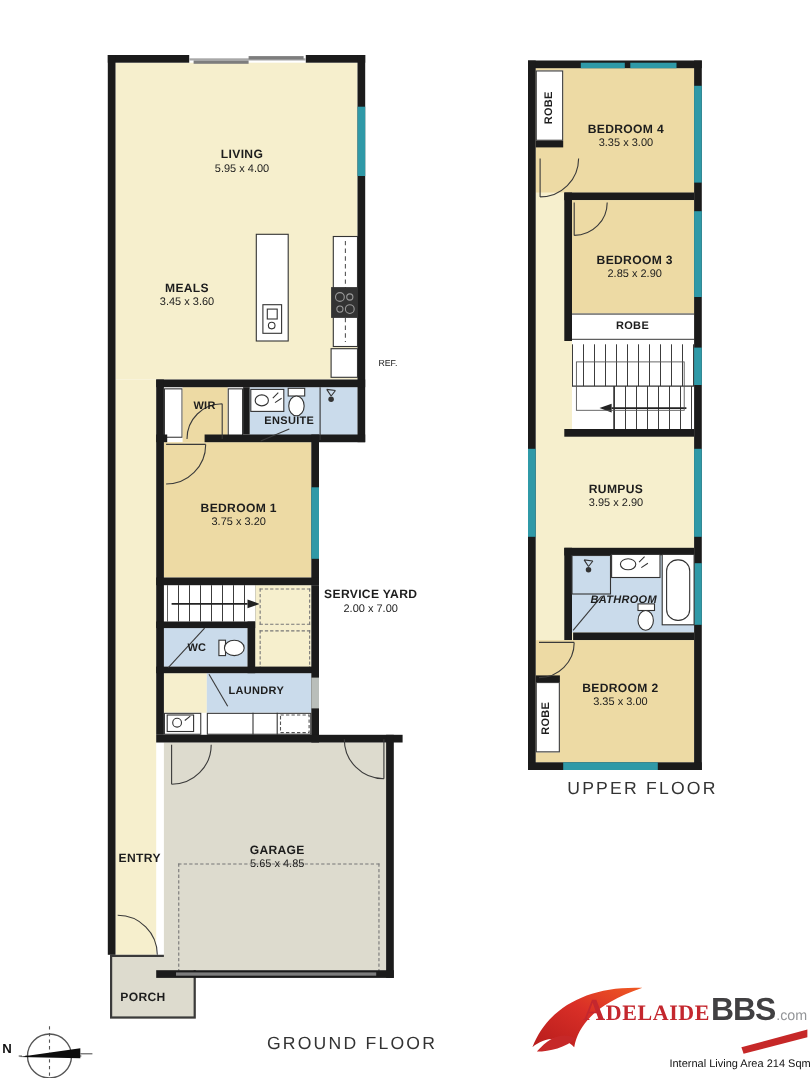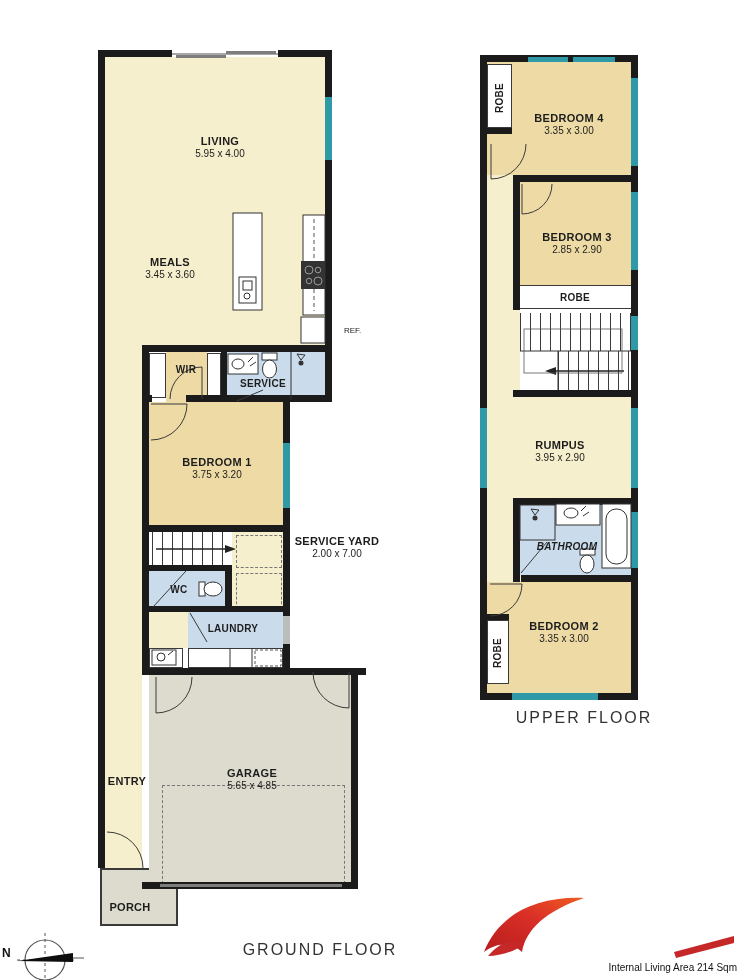--- a/index.html
+++ b/index.html
@@ -206,21 +206,21 @@
     <div class="room-dims">5.95 x 4.00</div>
   </div>
   <div class="room-label" style="left:170px;top:268px;">
     <div class="room-name">MEALS</div>
     <div class="room-dims">3.45 x 3.60</div>
   </div>
   <div class="room-label" style="left:186px;top:369px;">
     <div class="room-name sm">WIR</div>
   </div>
   <div class="room-label" style="left:263px;top:383px;">
-    <div class="room-name sm">SERVICE</div>
+    <div class="room-name sm">ENSUITE</div>
   </div>
   <div class="room-label" style="left:217px;top:468px;">
     <div class="room-name">BEDROOM 1</div>
     <div class="room-dims">3.75 x 3.20</div>
   </div>
   <div class="room-label" style="left:337px;top:547px;">
     <div class="room-name">SERVICE YARD</div>
     <div class="room-dims">2.00 x 7.00</div>
   </div>
   <div class="room-label" style="left:179px;top:589px;">
@@ -280,16 +280,21 @@
         <linearGradient id="lg" x1="0" y1="1" x2="1" y2="0">
           <stop offset="0" stop-color="#b71c1c"></stop>
           <stop offset="0.55" stop-color="#d92f27"></stop>
           <stop offset="1" stop-color="#f05a22"></stop>
         </linearGradient>
       </defs>
       <path d="M6,66 C20,30 56,10 106,12 C68,25 48,43 44,66 C32,54 16,58 6,66 Z" fill="url(#lg)"></path>
       <path d="M10,70 C22,56 34,52 46,58 C36,66 22,70 10,70 Z" fill="#c62828"></path>
       <path d="M196,66 L256,50 L256,57 L198,72 Z" fill="#c62828"></path>
     </svg>
+    <div class="brand-row">
+      <span class="brand-adelaide">ADELAIDE</span>
+        <span class="brand-bbs">BBS</span>
+        <span class="brand-tld">.com</span>
+    </div>
     <div class="area-note">Internal Living Area 214 Sqm</div>
   </div>
 
 </div>
 
 </body></html>

